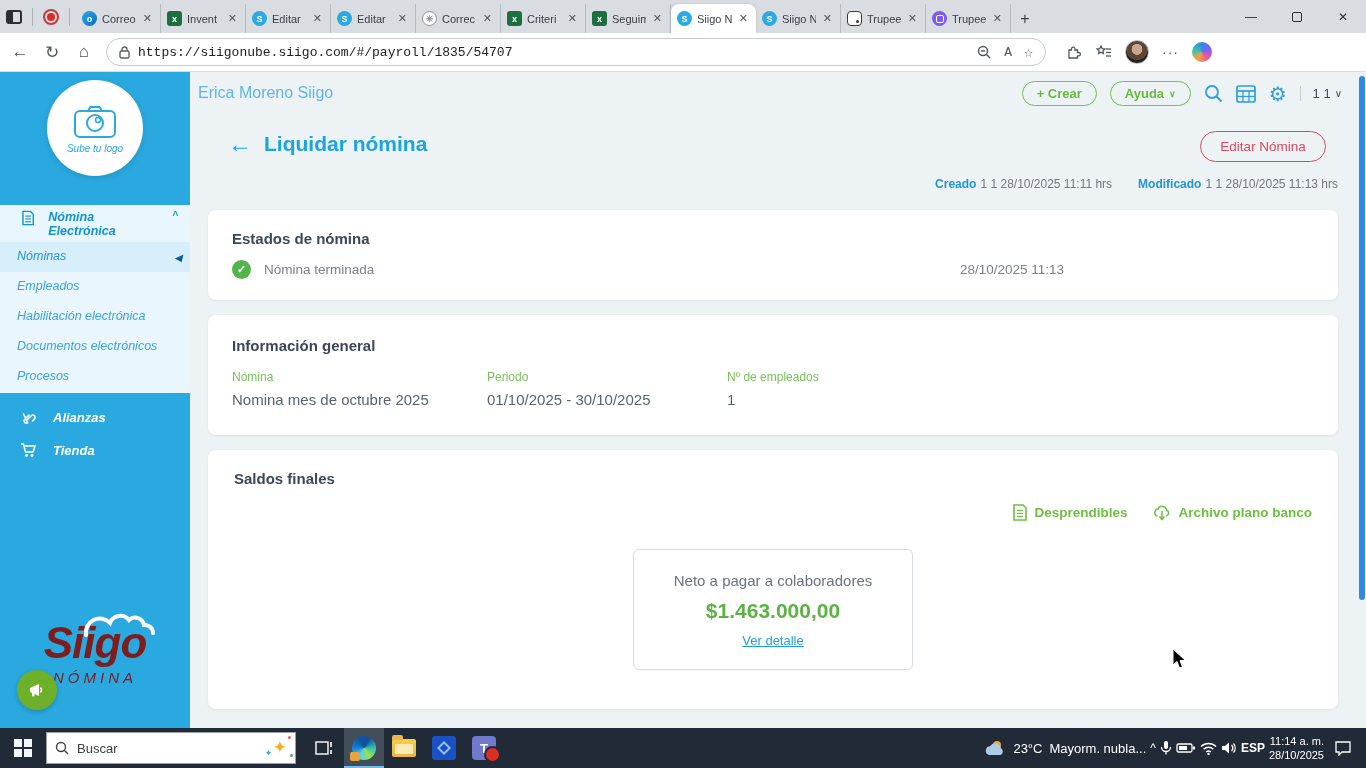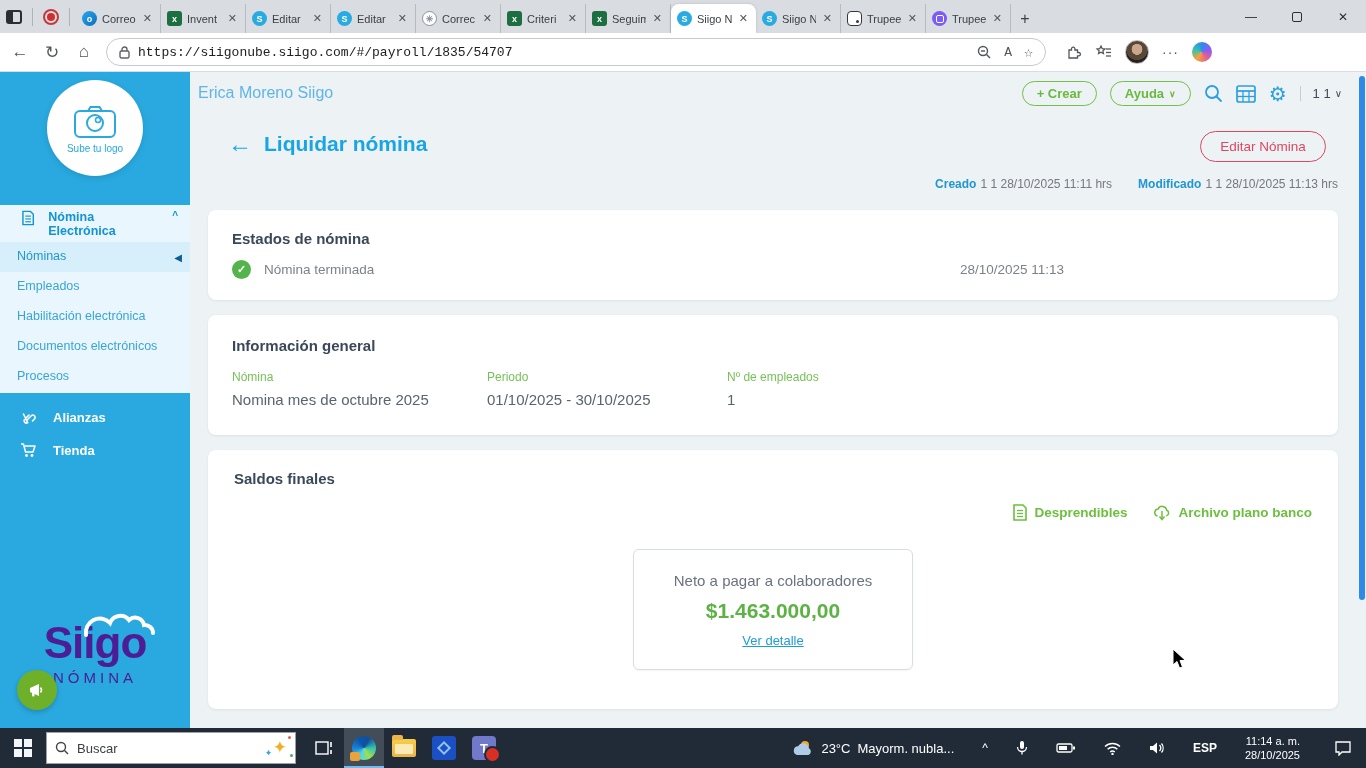--- a/index.html
+++ b/index.html
@@ -36,33 +36,33 @@
   .toolbar{position:absolute;left:0;top:33px;width:1366px;height:39px;background:#ffffff;border-bottom:1px solid #dadce0;display:flex;align-items:center;padding:0 10px;gap:12px;}
   .nav-ic{font-size:17px;color:#51565b;width:20px;text-align:center;}
   .urlpill{flex:0 0 auto;width:940px;height:28px;border:1px solid #c6cacf;border-radius:14px;display:flex;align-items:center;padding:0 12px;gap:8px;background:#fff;font-family:Liberation Mono, monospace;}
   .urltext{font-size:13px;color:#202124;flex:1;}
   .pill-ics{display:flex;align-items:center;gap:12px;color:#51565b;}
   .right-ics{display:flex;align-items:center;gap:13px;margin-left:8px;color:#51565b;}
   .avatar{width:24px;height:24px;border-radius:50%;background:radial-gradient(circle at 50% 38%,#c9a68d 0 30%,#5a4636 32% 60%,#23201e 62%);border:1px solid #bbb;}
   .copilot{width:20px;height:20px;border-radius:50%;background:conic-gradient(#2f8ae8,#8a5cf6,#e8618c,#f2a33c,#35c3b0,#2f8ae8);}
 
   
-  .sidebar{position:absolute;left:0;top:72px;width:190px;height:656px;background:#e9f6fd;}
+  .sidebar{position:absolute;left:0;top:72px;width:190px;height:656px;background:#e9f6fd;font-style:italic;}
   .sb-top{position:absolute;left:0;top:0;width:190px;height:133px;background:#29a9e0;border-radius:0 0 0 0;}
   .logo-circle{position:absolute;left:47px;top:8px;width:96px;height:96px;border-radius:50%;background:#fff;display:flex;flex-direction:column;align-items:center;justify-content:center;gap:4px;box-shadow:0 2px 6px rgba(0,0,0,.12);}
   .logo-circle .cap{font-size:10px;color:#29a9e0;}
   .sb-section{position:absolute;left:0;top:138px;width:190px;height:30px;display:flex;align-items:flex-start;gap:14px;padding:0 12px 0 22px;}
   .sb-section .slabel{font-size:12.5px;font-weight:bold;color:#1193d4;}
   .sb-items{position:absolute;left:0;top:170px;width:190px;}
   .sb-item{height:30px;display:flex;align-items:flex-end;padding:0 14px 9px 17px;font-size:12.5px;color:#3aa4d8;position:relative;}
   .sb-item.active{background:#d7effb;color:#2196cf;}
   .sb-item.active .tri{position:absolute;right:8px;color:#0d5e93;font-size:10px;}
   .sb-bottom{position:absolute;left:0;top:321px;width:220px;height:335px;background:#29a9e0;}
   .sb-link{display:flex;align-items:center;gap:16px;padding:9px 0 9px 20px;color:#fff;font-size:13px;font-weight:bold;}
-  .sb-brand{position:absolute;left:0;bottom:42px;width:190px;text-align:center;color:#4c1d95;}
+  .sb-brand{position:absolute;left:0;bottom:42px;width:190px;text-align:center;color:#7f1d1d;}
   .sb-brand .word{font-size:44px;font-weight:bold;letter-spacing:-1px;line-height:40px;position:relative;display:inline-block;}
   .cloud{position:absolute;left:28px;top:-18px;width:110px;height:34px;}
   .sb-brand .sub{font-size:15px;letter-spacing:4px;margin-top:6px;}
   .megaphone{position:absolute;left:17px;bottom:18px;width:40px;height:40px;border-radius:50%;background:#6fb02b;display:flex;align-items:center;justify-content:center;box-shadow:0 2px 5px rgba(0,0,0,.2);}
   .collapse{position:absolute;right:12px;bottom:20px;color:#fff;font-size:16px;font-weight:bold;}
 
   
   .main{position:absolute;left:190px;top:72px;width:1176px;height:656px;background:#edf2f5;}
   .company{position:absolute;left:8px;top:12px;font-size:16px;color:#60b5e6;}
   .hdr-actions{position:absolute;right:24px;top:9px;display:flex;align-items:center;gap:13px;}
@@ -122,21 +122,21 @@
   .tb-app.active{background:rgba(255,255,255,.16);box-shadow:inset 0 -2px 0 #76b9ed;}
   .edge-ic{width:24px;height:24px;border-radius:50%;background:conic-gradient(from 210deg,#46d3f5,#1b7fd4,#0a57a8,#134f9b,#35c3b0,#9be24f,#46d3f5);position:relative;}
   .edge-ic::after{content:"";position:absolute;left:-2px;bottom:-1px;width:10px;height:9px;background:#e8a33d;border-radius:2px;}
   .folder-ic{width:24px;height:18px;background:linear-gradient(#f7ce46,#eab54b);border-radius:2px;position:relative;}
   .folder-ic::before{content:"";position:absolute;left:0;top:-4px;width:11px;height:5px;background:#eab54b;border-radius:2px 2px 0 0;}
   .folder-ic::after{content:"";position:absolute;left:3px;top:5px;right:3px;bottom:3px;background:#fbe9b6;border-radius:1px;}
   .diamond-app{width:24px;height:24px;background:#1b4fc4;border-radius:3px;display:flex;align-items:center;justify-content:center;}
   .diamond-app span{width:10px;height:10px;border:2.5px solid #8fc1ef;transform:rotate(45deg);}
   .teams-ic{width:24px;height:24px;background:#7179ca;border-radius:4px;color:#fff;font-size:13px;font-weight:bold;display:flex;align-items:center;justify-content:center;position:relative;}
   .teams-ic::after{content:"";position:absolute;right:-5px;bottom:-3px;width:13px;height:13px;border-radius:50%;background:#d93025;border:2px solid #202b37;}
-  .tb-right{margin-left:auto;display:flex;align-items:center;gap:28px;padding-right:8px;height:40px;}
+  .tb-right{margin-left:auto;display:flex;align-items:center;gap:4px;padding-right:8px;height:40px;}
   .tb-weather{display:flex;align-items:center;gap:7px;font-size:13px;}
   .tray-ic{display:flex;align-items:center;}
   .tb-lang{font-size:12px;font-weight:bold;}
   .tb-clock{font-size:11px;line-height:14px;text-align:right;}
   .tb-notif{width:30px;height:40px;display:flex;align-items:center;justify-content:center;}
 </style>
 </head>
 <body>
 
 <div class="screen">

